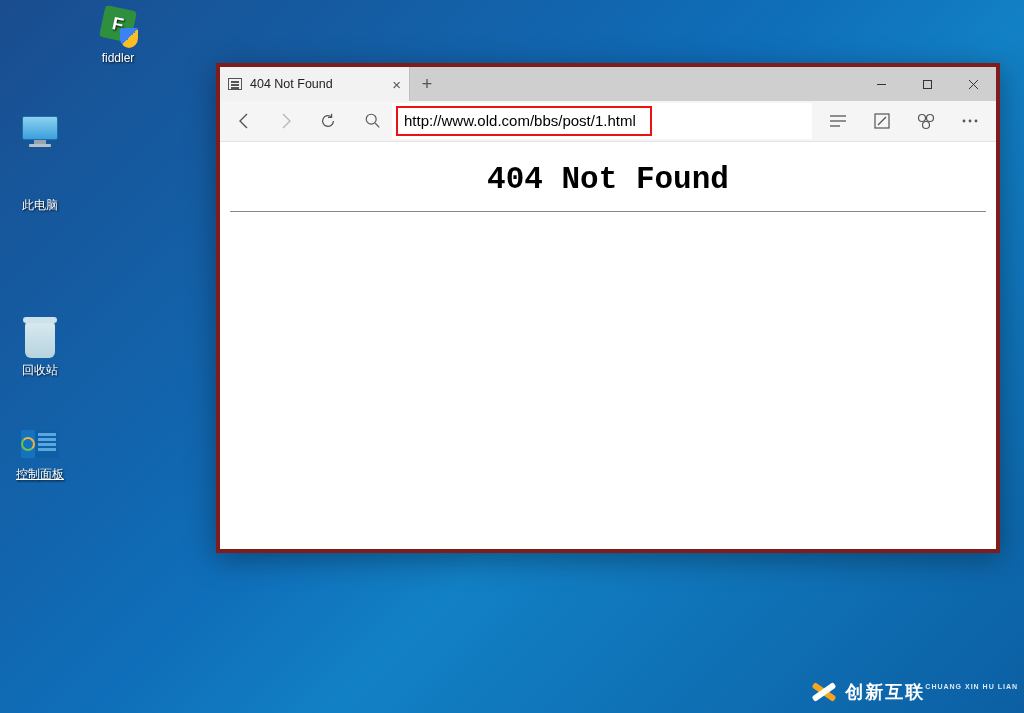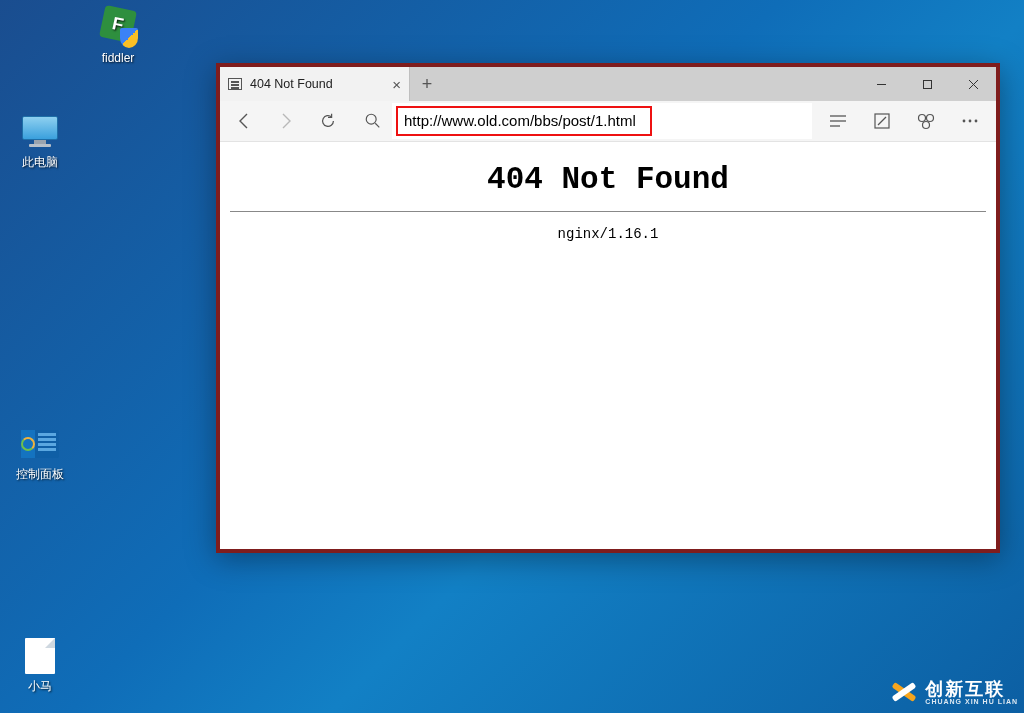--- a/index.html
+++ b/index.html
@@ -176,75 +176,75 @@
     gap:6px;
     color:#fff;
     font-weight:bold;
   }
   .watermark .logo{
     width:30px; height:30px;
     position:relative;
   }
   .watermark .logo .a{ position:absolute; width:26px; height:6px; background:#f6a51e; top:12px; left:2px; transform:rotate(35deg); border-radius:2px; }
   .watermark .logo .b{ position:absolute; width:26px; height:6px; background:#fff; top:12px; left:2px; transform:rotate(-35deg); border-radius:2px; }
-  .watermark .txt{ display:flex; flex-direction:column; line-height:1; }
+  .watermark .txt{ display:flex; flex-direction:row; line-height:1; }
   .watermark .big{ font-size:18px; letter-spacing:2px; }
   .watermark .small{ font-size:7px; letter-spacing:1px; opacity:.85; }
 </style>
 </head>
 <body>
 
 <div class="desktop">
 
 
   <div class="dicon" style="left:80px; top:8px;">
     <div class="glyph">
         <div class="fiddler-g">
           <div class="sq">F</div>
           <div class="shield"></div>
         </div>
       </div>
     <div class="label">fiddler</div>
   </div>
 
-  <div class="dicon" style="left:2px; top:112px;">
+  <div class="dicon" style="left:2px; top:112px;gap:43px;">
     <div class="glyph">
         <div class="pc-g">
           <div class="screen"></div>
           <div class="stand"></div>
           <div class="base"></div>
         </div>
       </div>
     <div class="label">此电脑</div>
   </div>
 
 
-
-  <div class="dicon" style="left:2px; top:424px;">
+  <div class="dicon" style="left:2px; top:320px;">
+    <div class="glyph">
+        <div class="bin-g"></div>
+      </div>
+    <div class="label">回收站</div>
+  </div>
+
+  <div class="dicon" style="left:2px; top:424px;text-decoration:underline;">
     <div class="glyph">
         <div class="cp-g">
           <div class="left"></div>
           <div class="right">
             <div></div>
             <div></div>
             <div></div>
             <div></div>
           </div>
         </div>
       </div>
     <div class="label">控制面板</div>
   </div>
 
 
-  <div class="dicon" style="left:2px; top:636px;">
-    <div class="glyph">
-        <div class="file-g"></div>
-      </div>
-    <div class="label">小马</div>
-  </div>
 </div>
 
 <div class="browser">
   <div class="tabbar">
     <div class="tab">
       <span class="page-ico"></span>
       <span>404 Not Found</span>
       <span class="close">×</span>
     </div>
     <div class="newtab">+</div>
@@ -324,21 +324,20 @@
             <circle cx="10" cy="3" r="1.4" fill="currentColor"></circle>
             <circle cx="16" cy="3" r="1.4" fill="currentColor"></circle>
           </svg>
       </div>
     </div>
   </div>
 
   <div class="viewport">
     <h1 class="err-title">404 Not Found</h1>
     <hr class="err-hr">
-    <div class="err-server">nginx/1.16.1</div>
   </div>
 </div>
 
 <div class="watermark">
   <div class="logo">
       <div class="a"></div>
       <div class="b"></div>
     </div>
   <div class="txt">
     <span class="big">创新互联</span>

